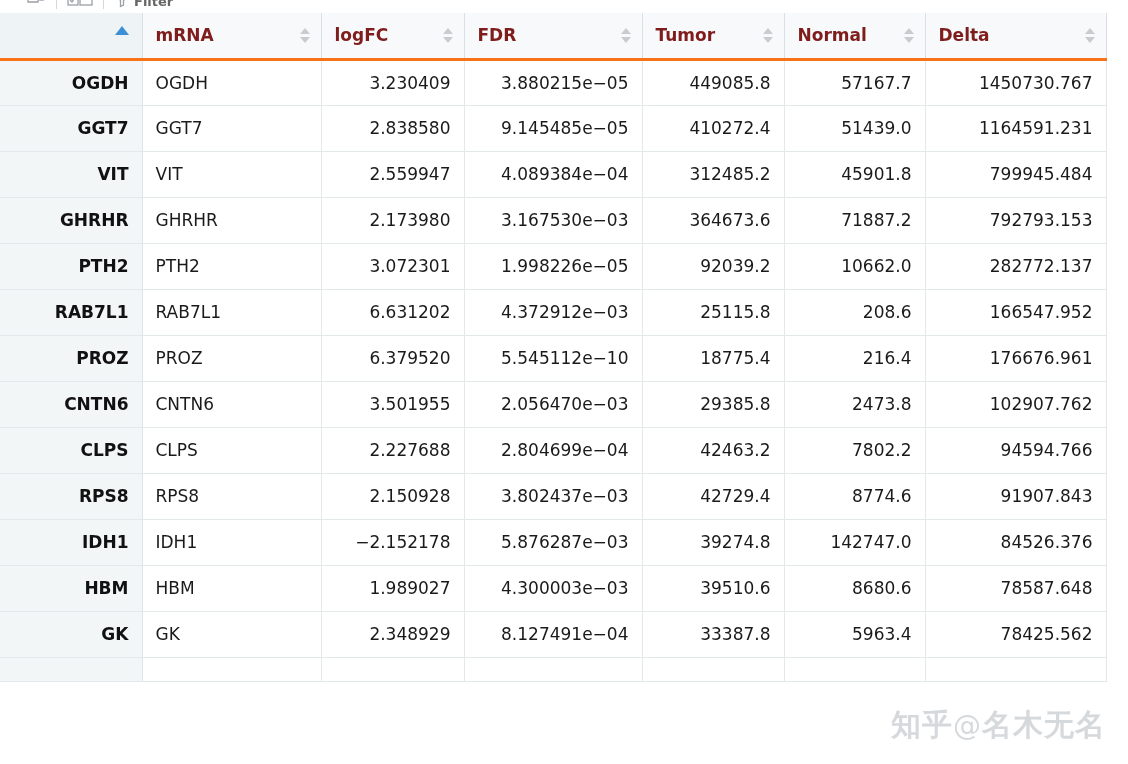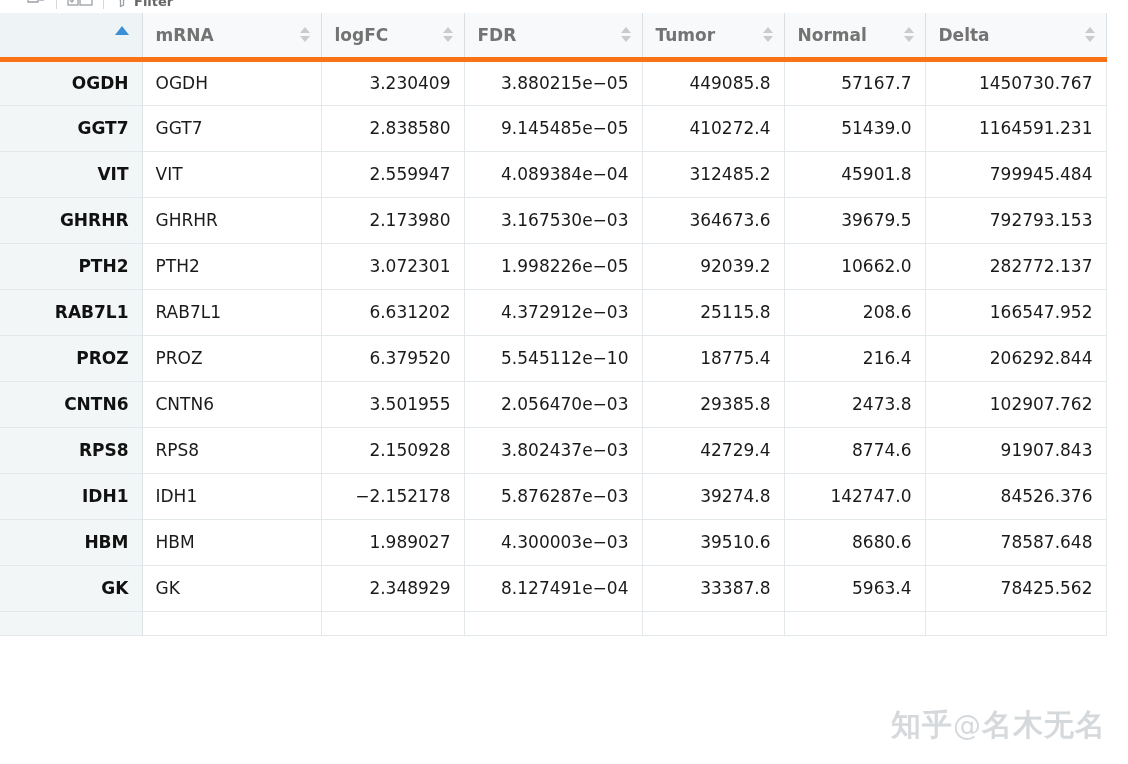--- a/index.html
+++ b/index.html
@@ -76,26 +76,26 @@
   table.dt col.c-mrna    { width: 179px; }
   table.dt col.c-logfc   { width: 143px; }
   table.dt col.c-fdr     { width: 178px; }
   table.dt col.c-tumor   { width: 142px; }
   table.dt col.c-normal  { width: 141px; }
   table.dt col.c-delta   { width: 181px; }
 
   thead th {
     height: 46px;
     background: #f7f9fa;
-    border-bottom: 5px solid #f97316;
+    border-bottom: 3px solid #f97316;
     border-right: 1px solid #d9dfe3;
     padding: 0 13px;
     font-weight: bold;
     font-size: 17px;
-    color: #737373;
+    color: #7f1d1d;
     text-align: left;
     vertical-align: middle;
     position: relative;
     box-sizing: border-box;
     white-space: nowrap;
   }
   thead th.rowname-head {
     background: #eef3f5;
     border-right: 1px solid #d9dfe3;
     text-align: right;
@@ -302,21 +302,21 @@
           <td class="num">312485.2</td>
           <td class="num">45901.8</td>
           <td class="num">799945.484</td>
         </tr>
         <tr>
           <td class="rowname">GHRHR</td>
           <td class="txt">GHRHR</td>
           <td class="num">2.173980</td>
           <td class="num">3.167530e−03</td>
           <td class="num">364673.6</td>
-          <td class="num">39679.5</td>
+          <td class="num">71887.2</td>
           <td class="num">792793.153</td>
         </tr>
         <tr>
           <td class="rowname">PTH2</td>
           <td class="txt">PTH2</td>
           <td class="num">3.072301</td>
           <td class="num">1.998226e−05</td>
           <td class="num">92039.2</td>
           <td class="num">10662.0</td>
           <td class="num">282772.137</td>
@@ -330,30 +330,39 @@
           <td class="num">208.6</td>
           <td class="num">166547.952</td>
         </tr>
         <tr>
           <td class="rowname">PROZ</td>
           <td class="txt">PROZ</td>
           <td class="num">6.379520</td>
           <td class="num">5.545112e−10</td>
           <td class="num">18775.4</td>
           <td class="num">216.4</td>
-          <td class="num">206292.844</td>
+          <td class="num">176676.961</td>
         </tr>
         <tr>
           <td class="rowname">CNTN6</td>
           <td class="txt">CNTN6</td>
           <td class="num">3.501955</td>
           <td class="num">2.056470e−03</td>
           <td class="num">29385.8</td>
           <td class="num">2473.8</td>
           <td class="num">102907.762</td>
+        </tr>
+        <tr>
+          <td class="rowname">CLPS</td>
+          <td class="txt">CLPS</td>
+          <td class="num">2.227688</td>
+          <td class="num">2.804699e−04</td>
+          <td class="num">42463.2</td>
+          <td class="num">7802.2</td>
+          <td class="num">94594.766</td>
         </tr>
         <tr>
           <td class="rowname">RPS8</td>
           <td class="txt">RPS8</td>
           <td class="num">2.150928</td>
           <td class="num">3.802437e−03</td>
           <td class="num">42729.4</td>
           <td class="num">8774.6</td>
           <td class="num">91907.843</td>
         </tr>

